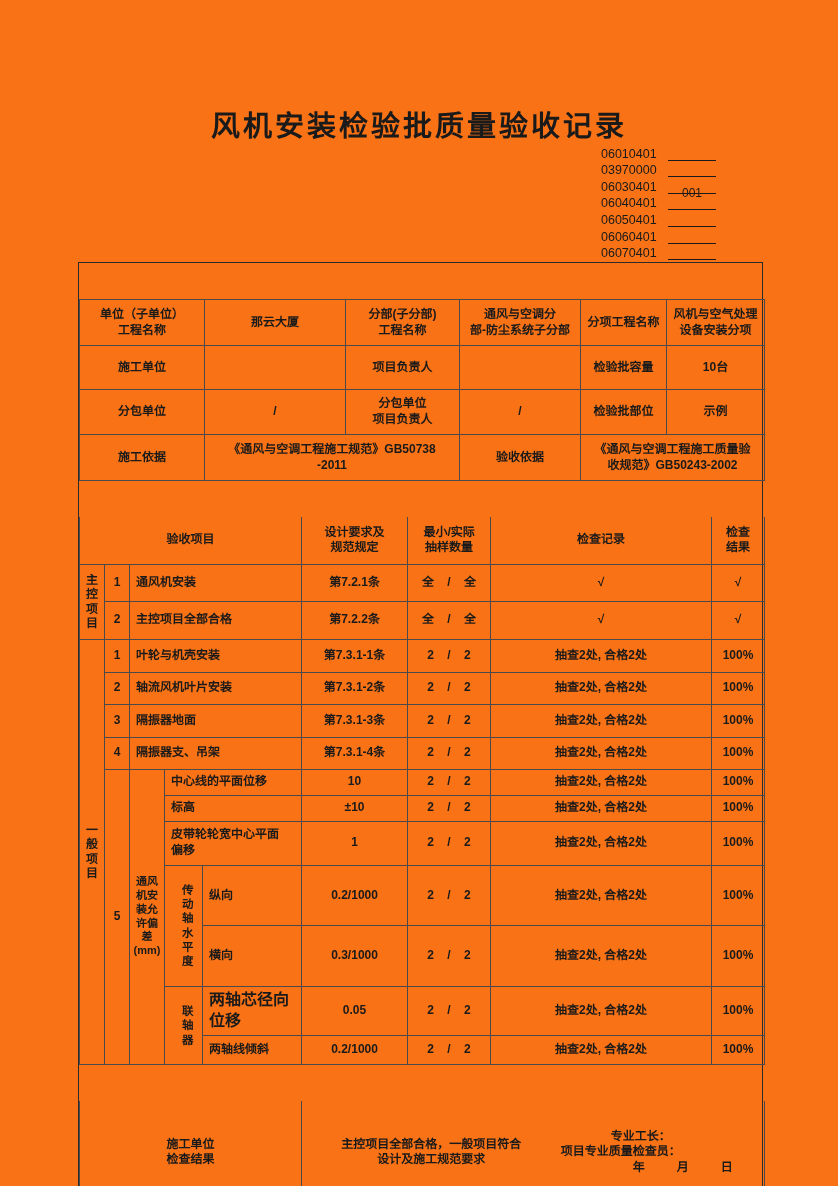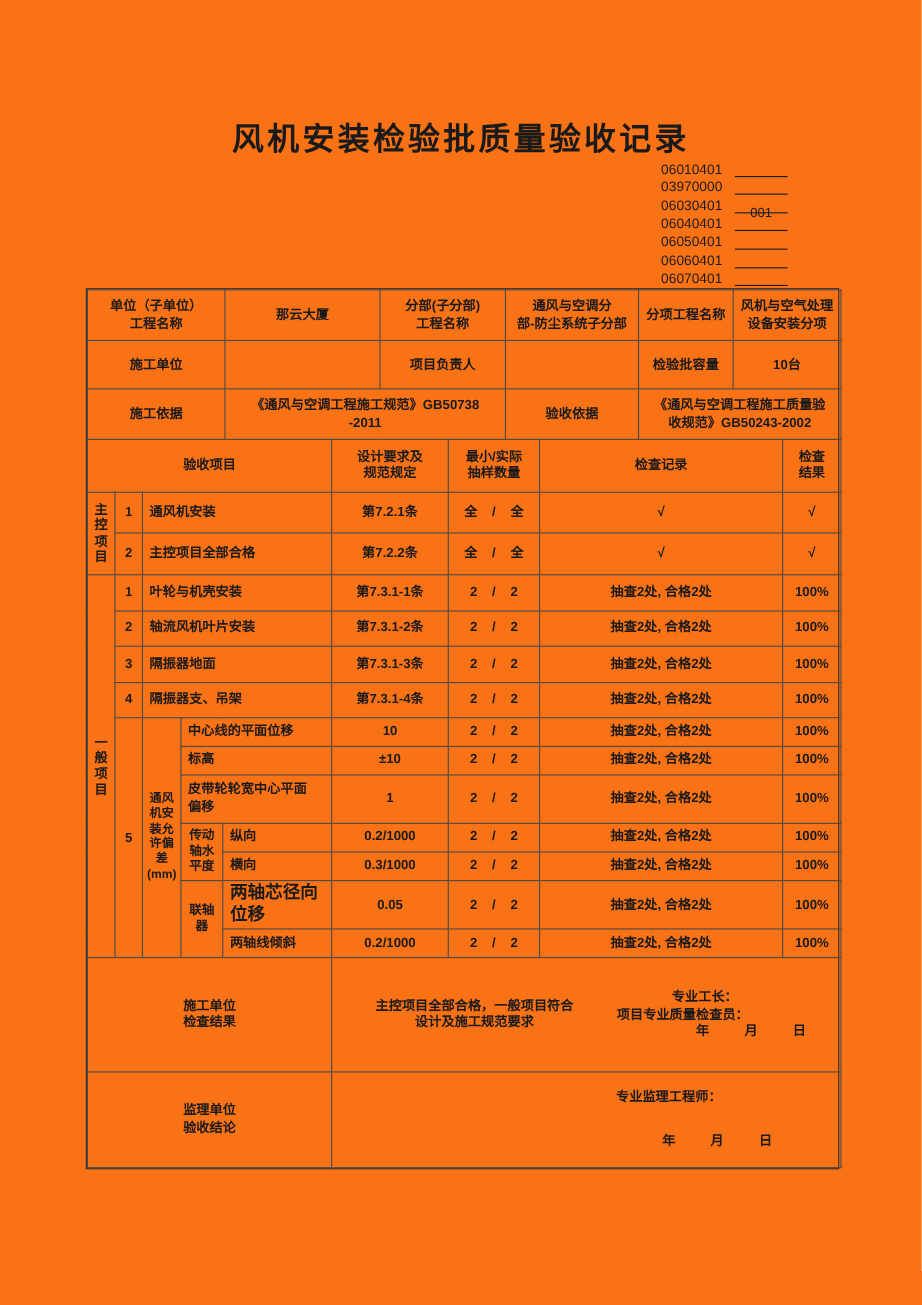--- a/index.html
+++ b/index.html
@@ -16,34 +16,34 @@
   
   .codes { position:absolute; top:144px; right:122px; }
   .code-line { display:flex; align-items:flex-end; height:16.6px; font-size:12.5px; font-weight:400; }
   .code-line .num { display:inline-block; width:64px; text-align:left; }
   .code-line .uline {
     display:inline-block; width:48px; margin-left:3px; height:24px;
     border-bottom:1px solid #1a1a1a; text-align:center; font-size:12px; line-height:15px;
   }
   
   .sheet { position:absolute; top:262px; left:78px; width:685px; border:1px solid #2b2b2b; }
-  table { border-collapse:collapse; table-layout:fixed; width:100%; }
+  table { border-collapse:collapse; table-layout:fixed; width:100%;margin-top:36px; }
   td {
     border:1px solid #4a4a4a; font-size:12px; font-weight:700;
     text-align:center; vertical-align:middle; white-space:pre-line;
     line-height:1.3; padding:1px 2px; overflow:hidden;
   }
   .t-main tr:first-child > td, .t-foot tr:first-child > td { border-top:0; }
   .h46{height:46px}.h44{height:44px}.h45{height:45px}.h47{height:47px}
   .h37{height:37px}.h38{height:38px}.h33{height:33px}.h32{height:32px}
   .h26{height:26px}.h44b{height:44px}.h103{height:103px}.h84{height:84px}
   td.item { text-align:left; padding-left:6px; }
   td.vert { line-height:1.2; padding:0; }
   td.devlabel { font-size:11px; line-height:1.25; padding:0; }
-  td.subgrp { font-size:11.5px; line-height:1.25; padding:4px; }
+  td.subgrp { font-size:11.5px; line-height:1.25; padding:17px; }
   td.sample { word-spacing:10px; }
   td.small { font-size:16px; }
   
   td.footcell { padding:0; }
   .foot-flex { display:flex; width:100%; height:100%; align-items:stretch; }
   .concl { flex:0 0 56%; display:flex; align-items:center; justify-content:center; text-align:center; }
   .sigcol { flex:1; display:flex; flex-direction:column; justify-content:space-evenly; padding:8px 0; }
   .sig-line1 { text-align:left; padding-left:50px; }
   .sig-line2 { text-align:left; padding-left:0px; }
   .date-row { display:flex; gap:32px; padding-left:72px; }
@@ -113,20 +113,29 @@
         <td>风机与空气处理
 设备安装分项</td>
       </tr>
       <tr class="h44">
         <td>施工单位</td>
         <td></td>
         <td>项目负责人</td>
         <td></td>
         <td>检验批容量</td>
         <td>10台</td>
+      </tr>
+      <tr class="h45">
+        <td>分包单位</td>
+        <td>/</td>
+        <td>分包单位
+项目负责人</td>
+        <td>/</td>
+        <td>检验批部位</td>
+        <td>示例</td>
       </tr>
       <tr class="h46">
         <td>施工依据</td>
         <td colspan="2">《通风与空调工程施工规范》GB50738
 -2011</td>
         <td>验收依据</td>
         <td colspan="2">《通风与空调工程施工质量验
 收规范》GB50243-2002</td>
       </tr>
     </tbody>

